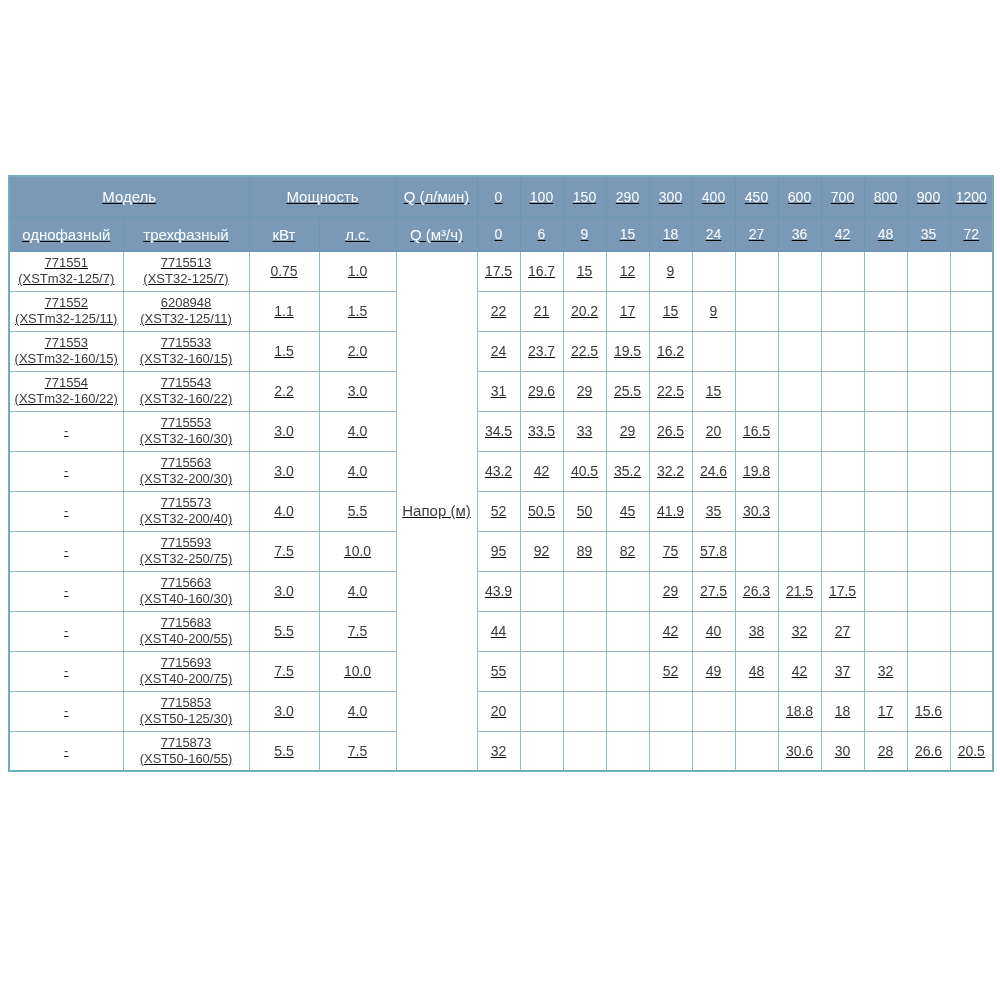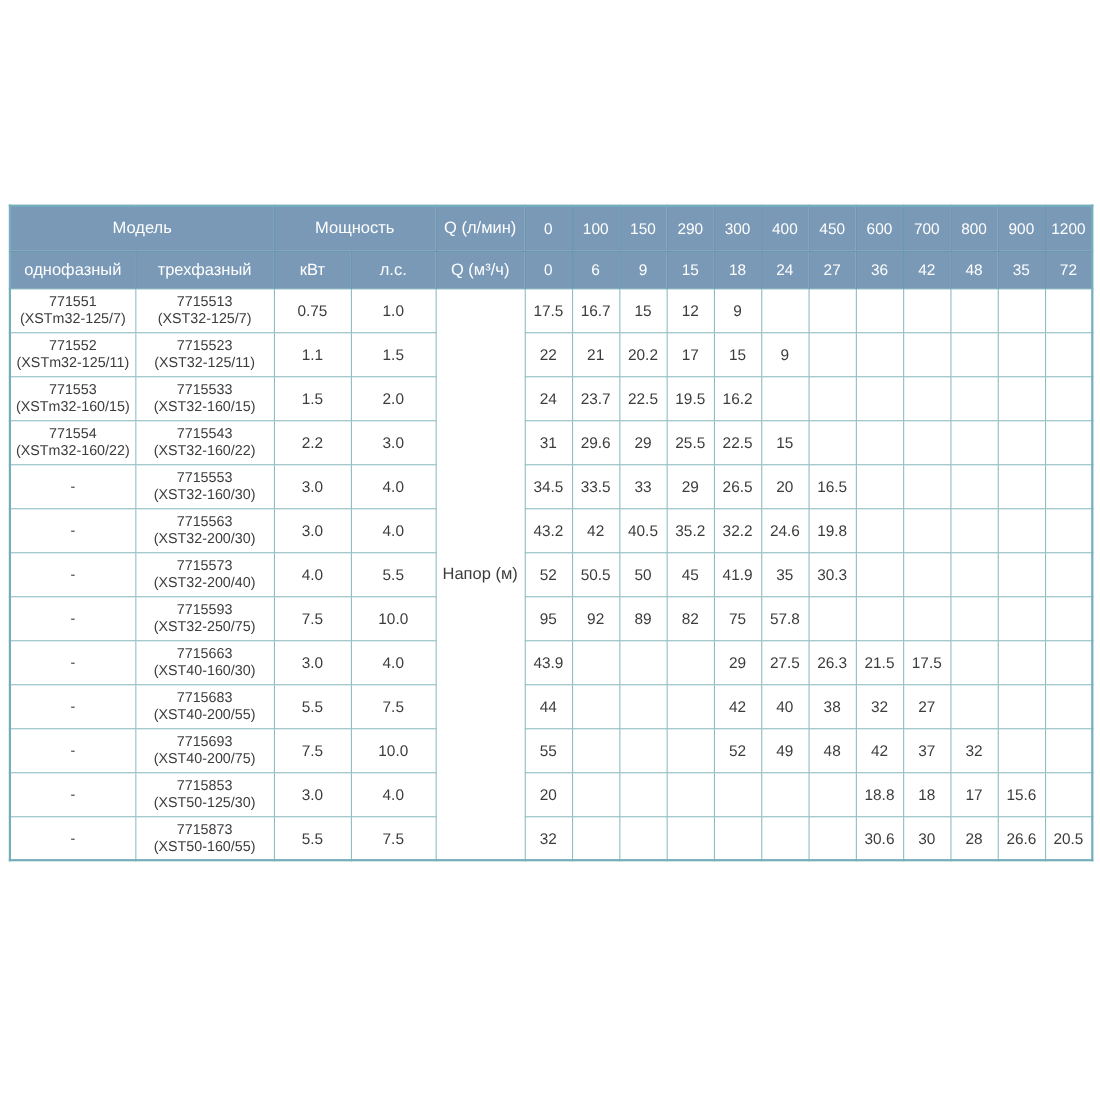--- a/index.html
+++ b/index.html
@@ -22,25 +22,26 @@
   }
   .page {
     position: relative;
     width: 1000px;
     height: 1000px;
     background: var(--page-bg);
   }
   table.spec-table {
     position: absolute;
     left: 8px;
-    top: 186px;
+    top: 175px;
     width: 984px;
     border-collapse: collapse;
     table-layout: fixed;
     border: 2px solid var(--outer-border);
+    text-decoration: underline;
   }
   thead th {
     background: var(--header-bg);
     color: var(--header-text);
     font-weight: normal;
     border: 1px solid var(--header-border);
     text-align: center;
     vertical-align: middle;
     padding: 0 2px;
   }
@@ -148,21 +149,21 @@
           <td></td>
           <td></td>
           <td></td>
         </tr>
         <tr>
           <td class="model-cell">
             <div>771552</div>
             <div>(XSTm32-125/11)</div>
           </td>
           <td class="model-cell">
-            <div>7715523</div>
+            <div>6208948</div>
             <div>(XST32-125/11)</div>
           </td>
           <td>1.1</td>
           <td>1.5</td>
           <td>22</td>
           <td>21</td>
           <td>20.2</td>
           <td>17</td>
           <td>15</td>
           <td>9</td>

